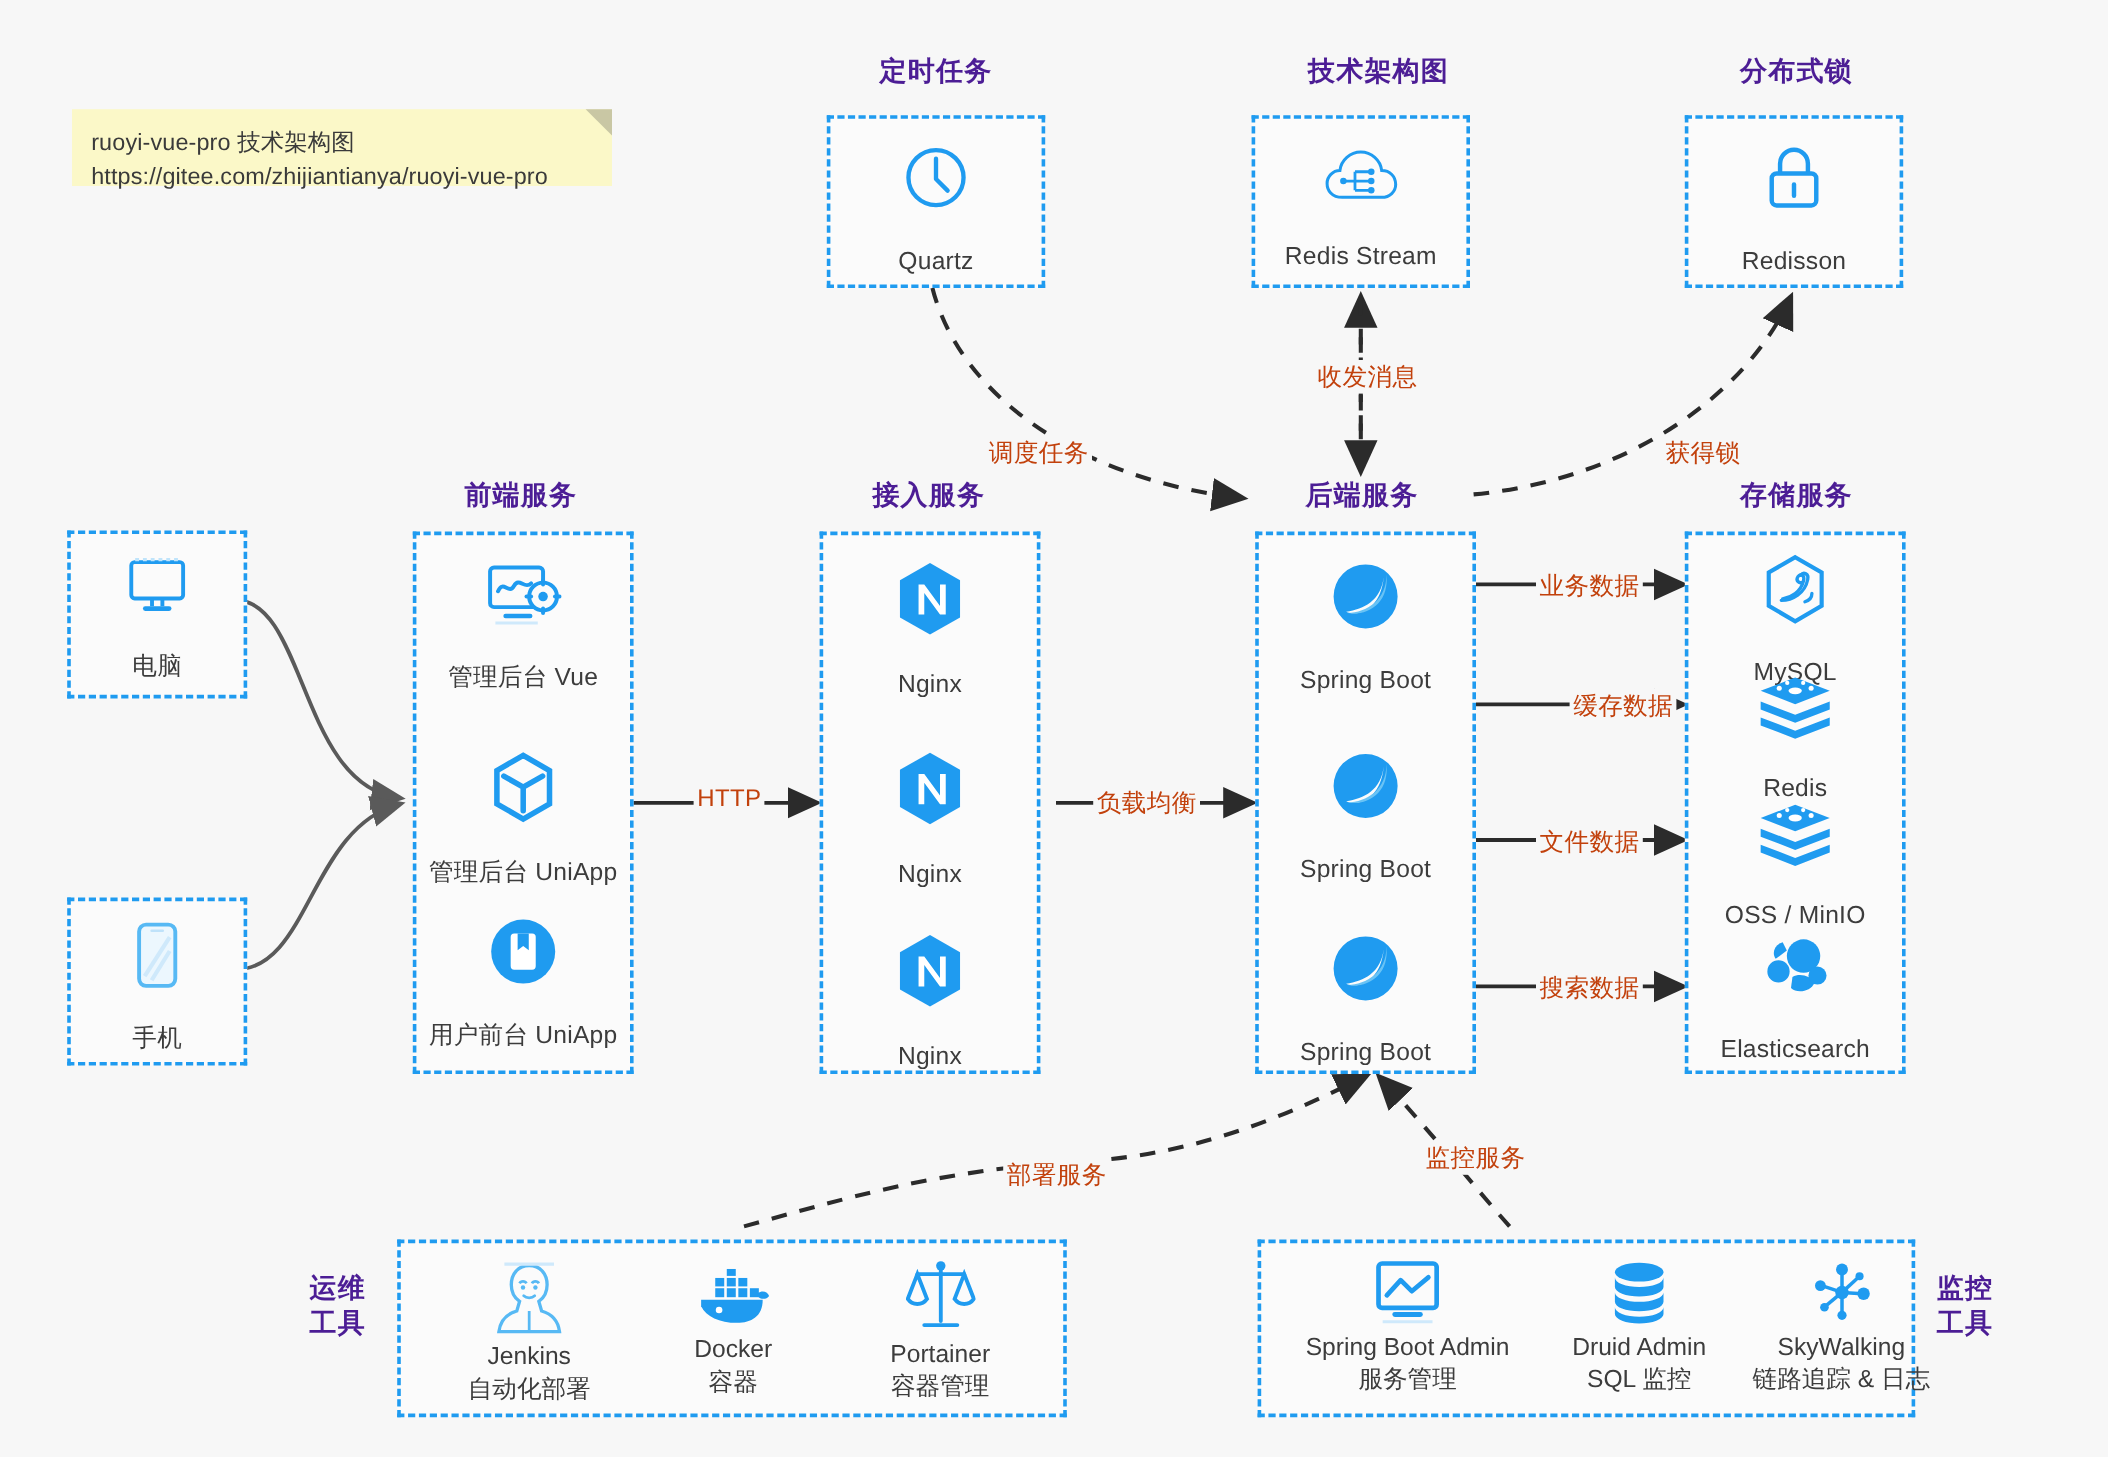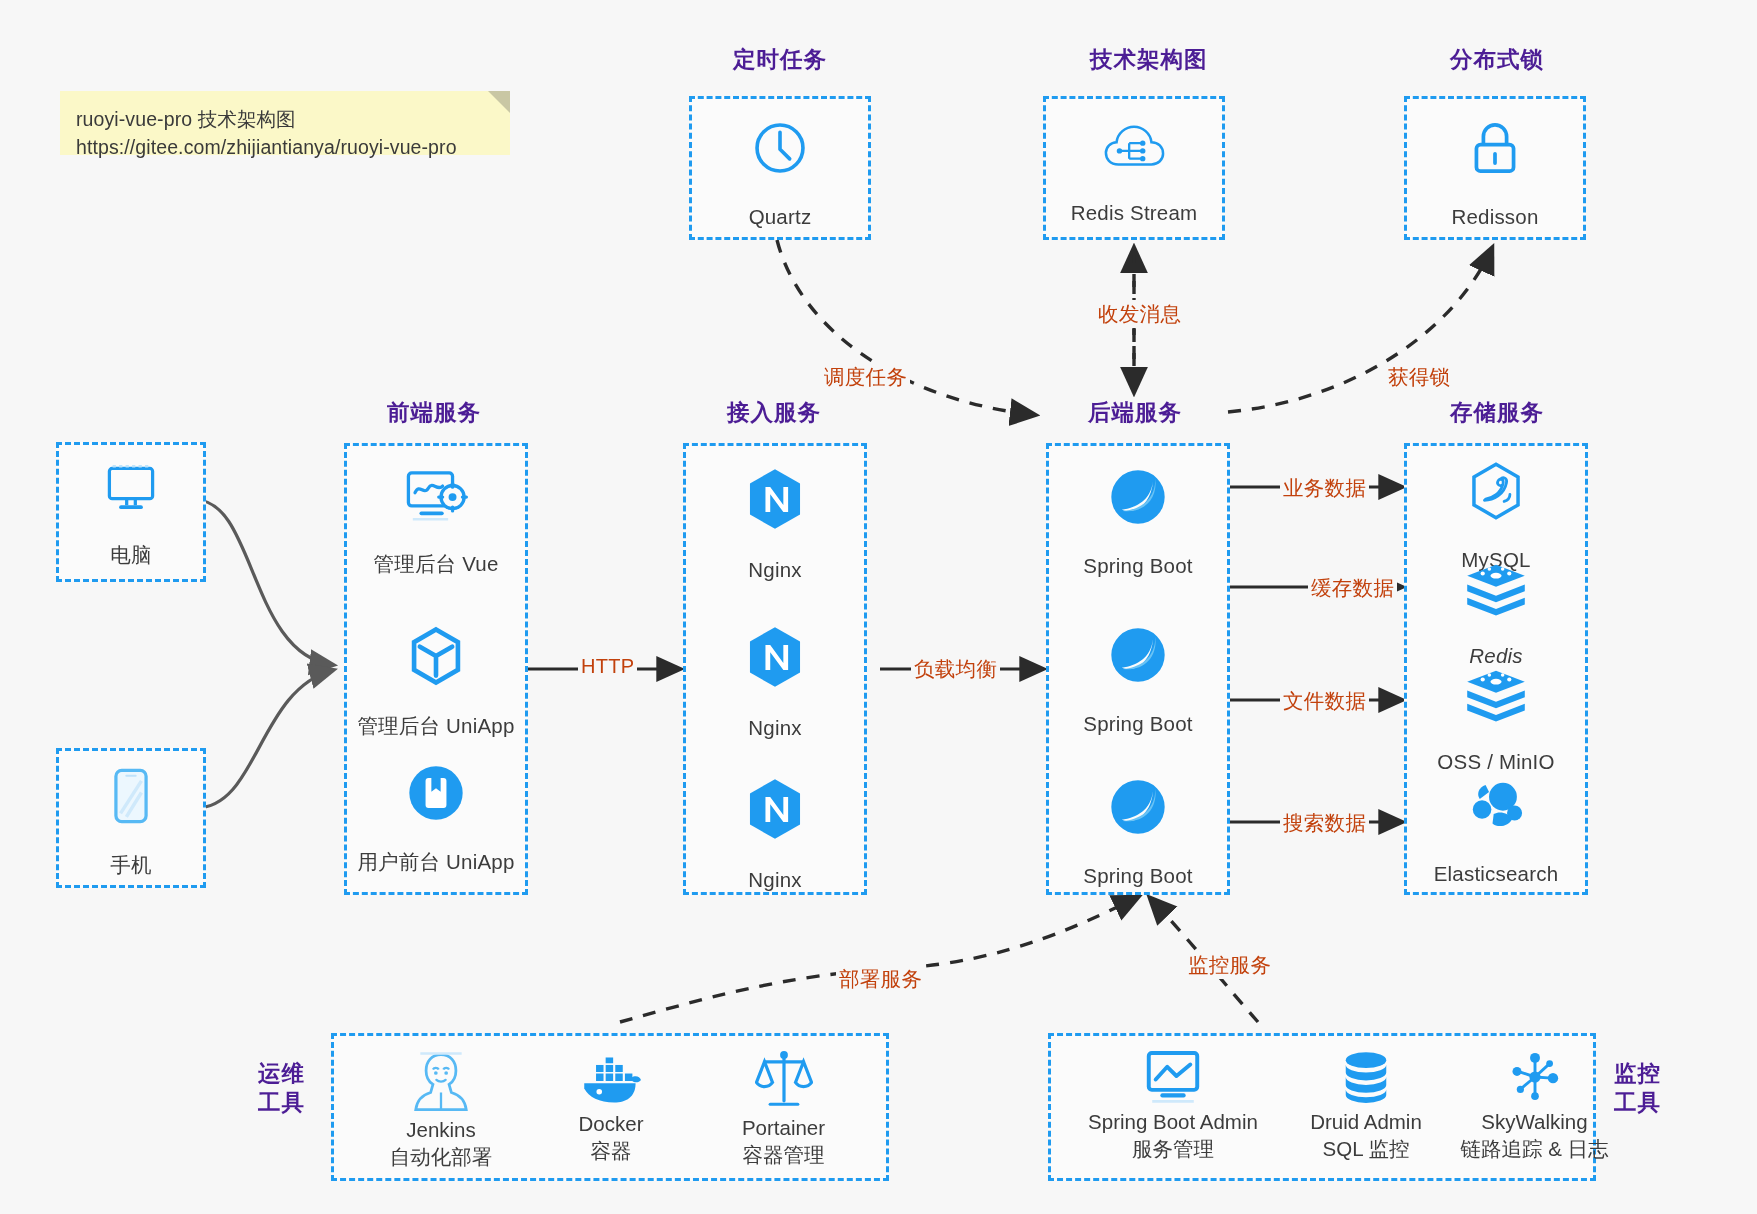--- a/index.html
+++ b/index.html
@@ -286,21 +286,21 @@
     <div class="node" style="top:16px;">
       <span class="ico">
         <svg width="54" height="58" viewBox="0 0 46 50">
           <path d="M23 2 L42 13 L42 37 L23 48 L4 37 L4 13 Z" fill="none" stroke="#1f9bf0" stroke-width="3"></path>
           <path d="M14 32 C20 31 27 27 29 19 C30 15 27 13 25 16 C23 19 26 21 28 20 M30 34 C33 33 35 31 35 28" fill="none" stroke="#1f9bf0" stroke-width="2.4" stroke-linecap="round"></path>
           <path d="M13 33 C21 33 30 28 32 18 C33 14 29 12 27 15" fill="none" stroke="#1f9bf0" stroke-width="2.4" stroke-linecap="round"></path>
         </svg>
       </span>
       <span class="cap">MySQL</span>
     </div>
-    <div class="node" style="top:116px;font-style:italic;">
+    <div class="node" style="top:116px;">
       <span class="ico">
         <svg width="62" height="54" viewBox="0 0 56 48">
           <path d="M28 2 L54 12 L28 22 L2 12 Z" fill="#1f9bf0"></path>
           <path d="M2 20 L28 30 L54 20 L54 26 L28 36 L2 26 Z" fill="#1f9bf0"></path>
           <path d="M2 32 L28 42 L54 32 L54 38 L28 48 L2 38 Z" fill="#1f9bf0"></path>
           <ellipse cx="28" cy="12" rx="5" ry="2.6" fill="#ffffff"></ellipse>
           <circle cx="16" cy="10" r="1.9" fill="#ffffff"></circle>
             <circle cx="40" cy="10" r="1.9" fill="#ffffff"></circle>
           <circle cx="22" cy="6" r="1.6" fill="#ffffff"></circle>
             <circle cx="34" cy="6" r="1.6" fill="#ffffff"></circle>

